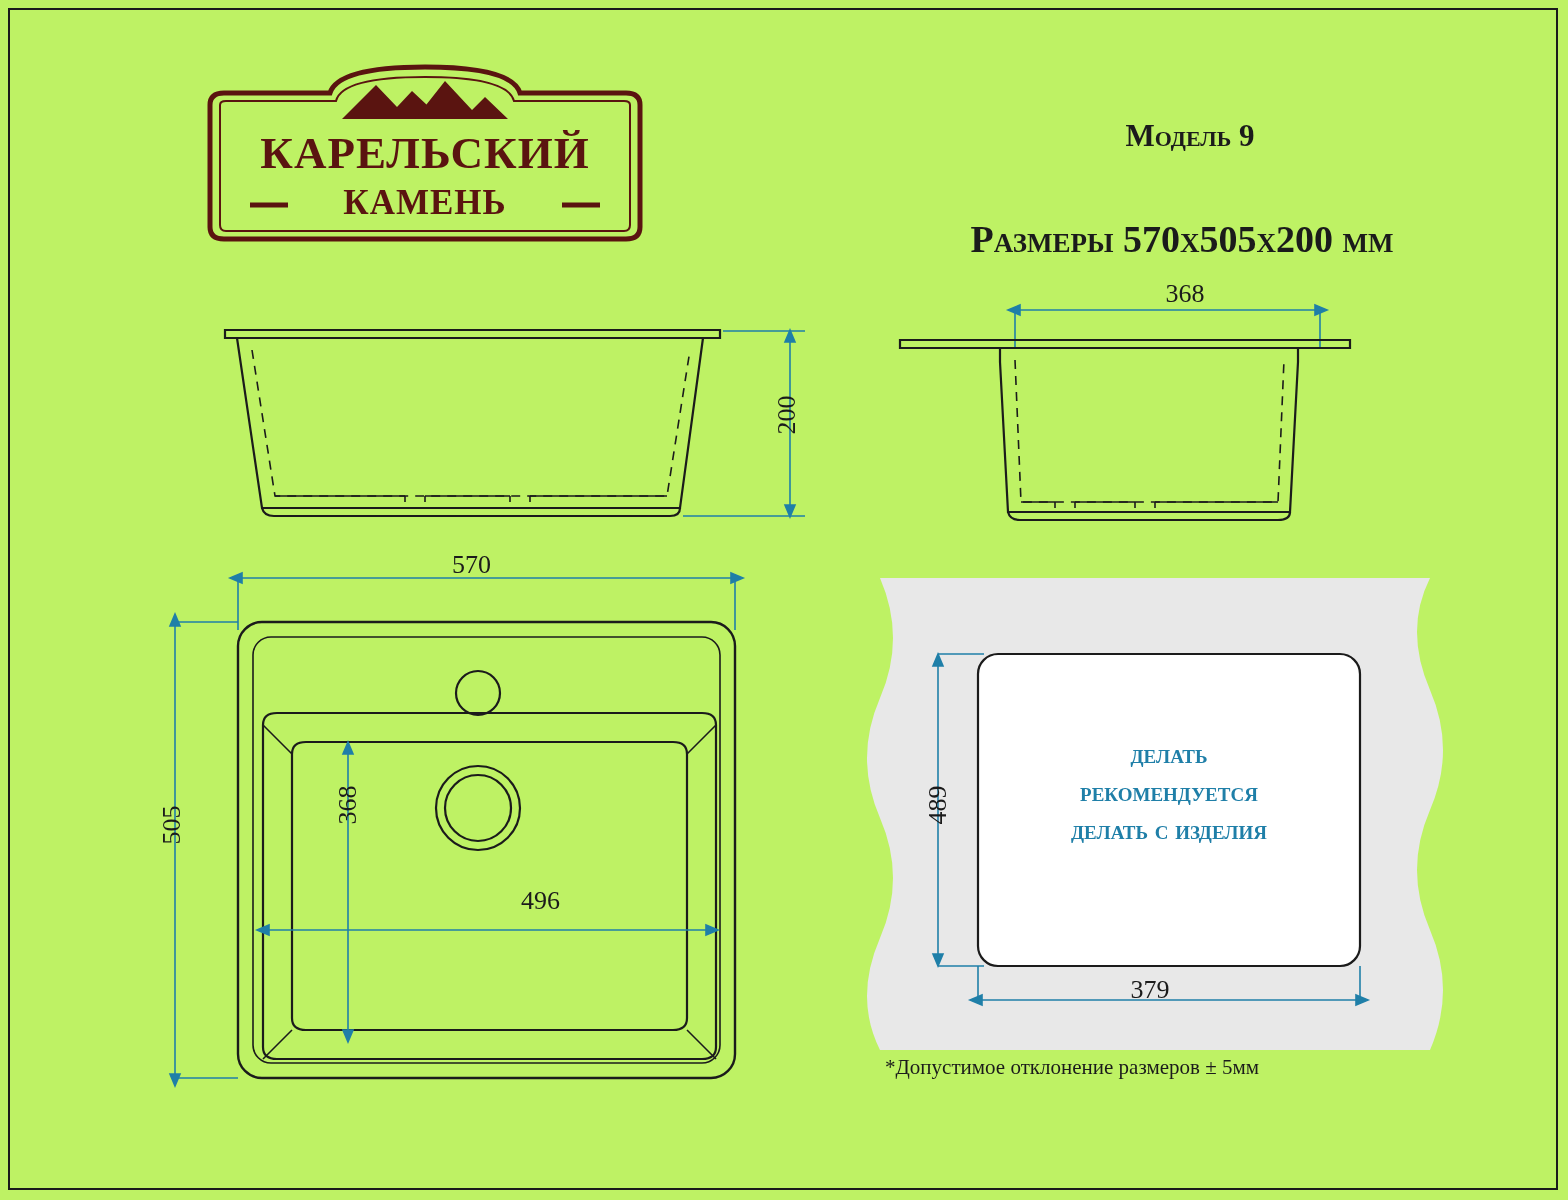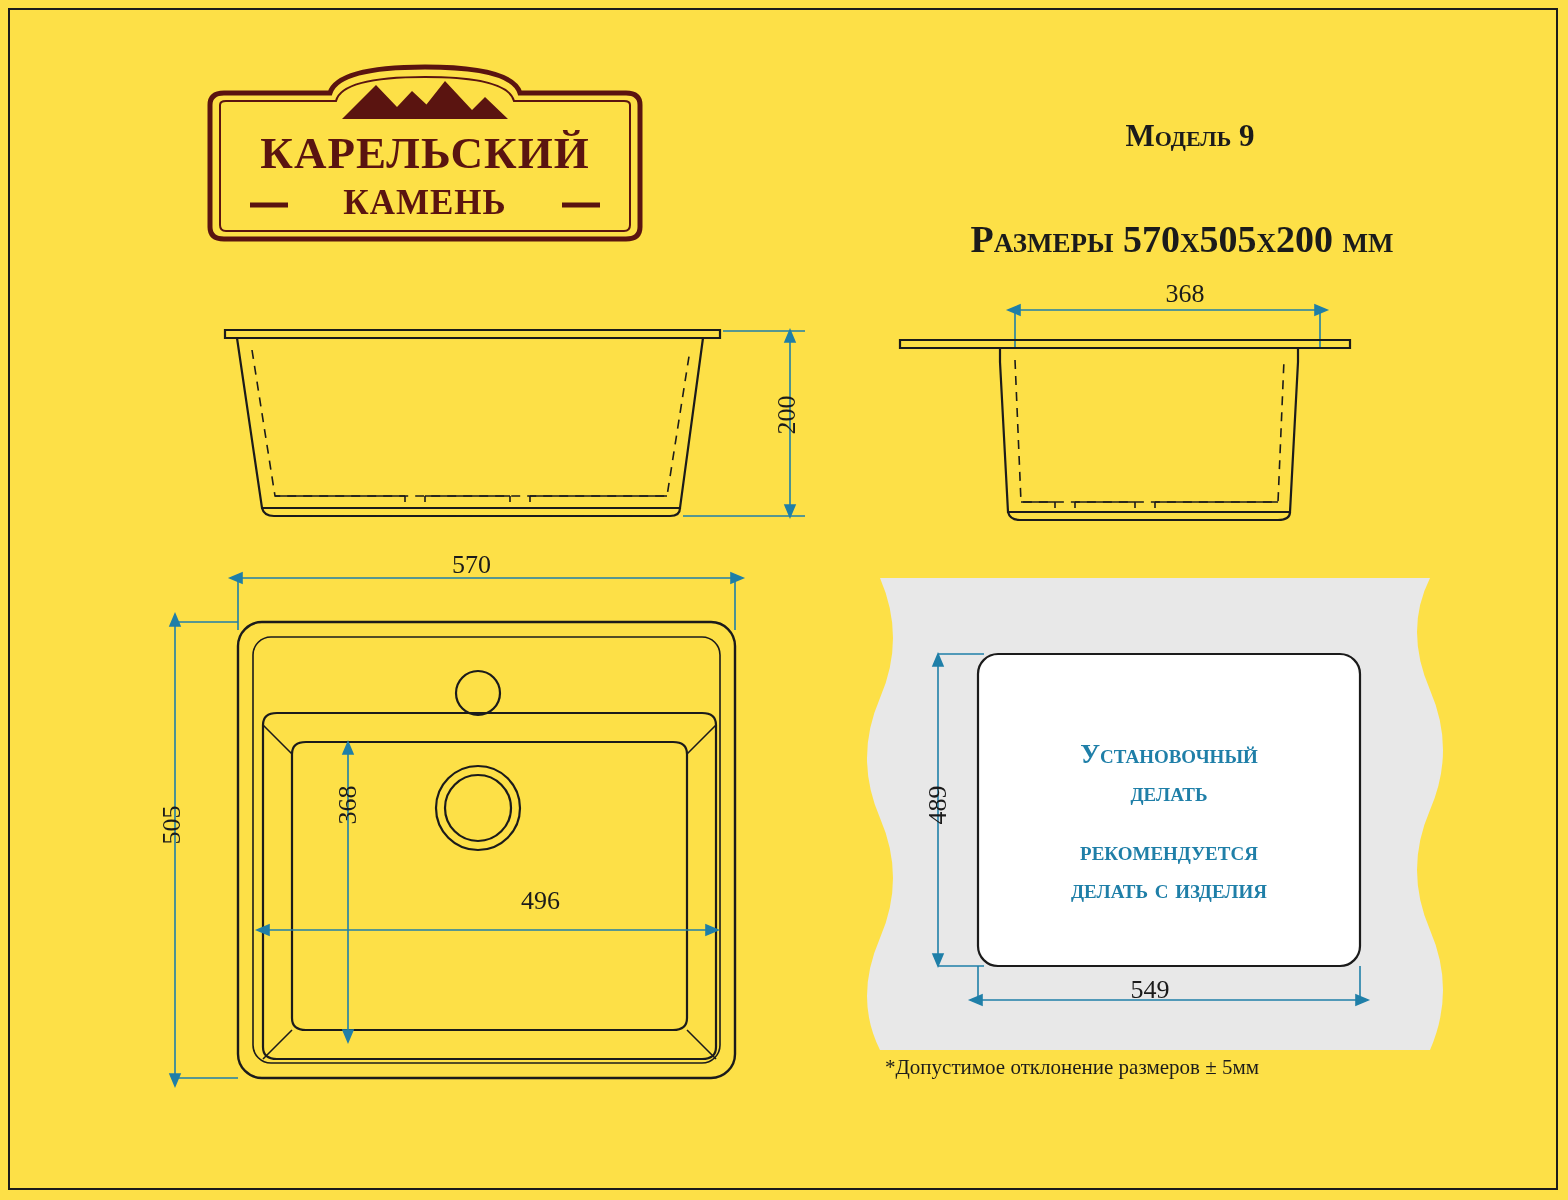--- a/index.html
+++ b/index.html
@@ -7,21 +7,21 @@
     padding: 0;
     background: #ffffff;
   }
   body {
     font-family: "Liberation Serif", serif;
   }
   #page {
     position: relative;
     width: 1568px;
     height: 1200px;
-    background: #fde047;
+    background: #bef264;
     overflow: hidden;
   }
   #frame {
     position: absolute;
     left: 8px;
     top: 8px;
     width: 1550px;
     height: 1182px;
     border: 2px solid #1b1b1b;
     box-sizing: border-box;
@@ -249,23 +249,22 @@
 
     <g stroke="#1f7fa8" stroke-width="1.6" fill="#1f7fa8">
       <line x1="118" y1="440" x2="500" y2="440"></line>
       <polygon points="110,440 122,435 122,445"></polygon>
       <polygon points="508,440 496,435 496,445"></polygon>
       <line x1="118" y1="406" x2="118" y2="440"></line>
       <line x1="500" y1="406" x2="500" y2="440"></line>
     </g>
   </svg>
   <div class="dim dim-vert" style="left:898px; top:790px; width:80px; text-align:center;">489</div>
-  <div class="dim" style="left:1110px; top:975px; width:80px; text-align:center;">549</div>
+  <div class="dim" style="left:1110px; top:975px; width:80px; text-align:center;">379</div>
 
   <div class="abs" style="left:978px; top:735px; width:382px;">
-    <div class="cut-text" style="position:relative;">Установочный</div>
     <div class="cut-text" style="position:relative;">делать</div>
-    <div class="cut-text" style="position:relative;margin-top:21px;">рекомендуется</div>
+    <div class="cut-text" style="position:relative;">рекомендуется</div>
     <div class="cut-text" style="position:relative;">делать с изделия</div>
   </div>
 
   <div class="note" style="left:885px; top:1055px; width:620px;">*Допустимое отклонение размеров  ± 5мм</div>
 </div>
 
 </body></html>

